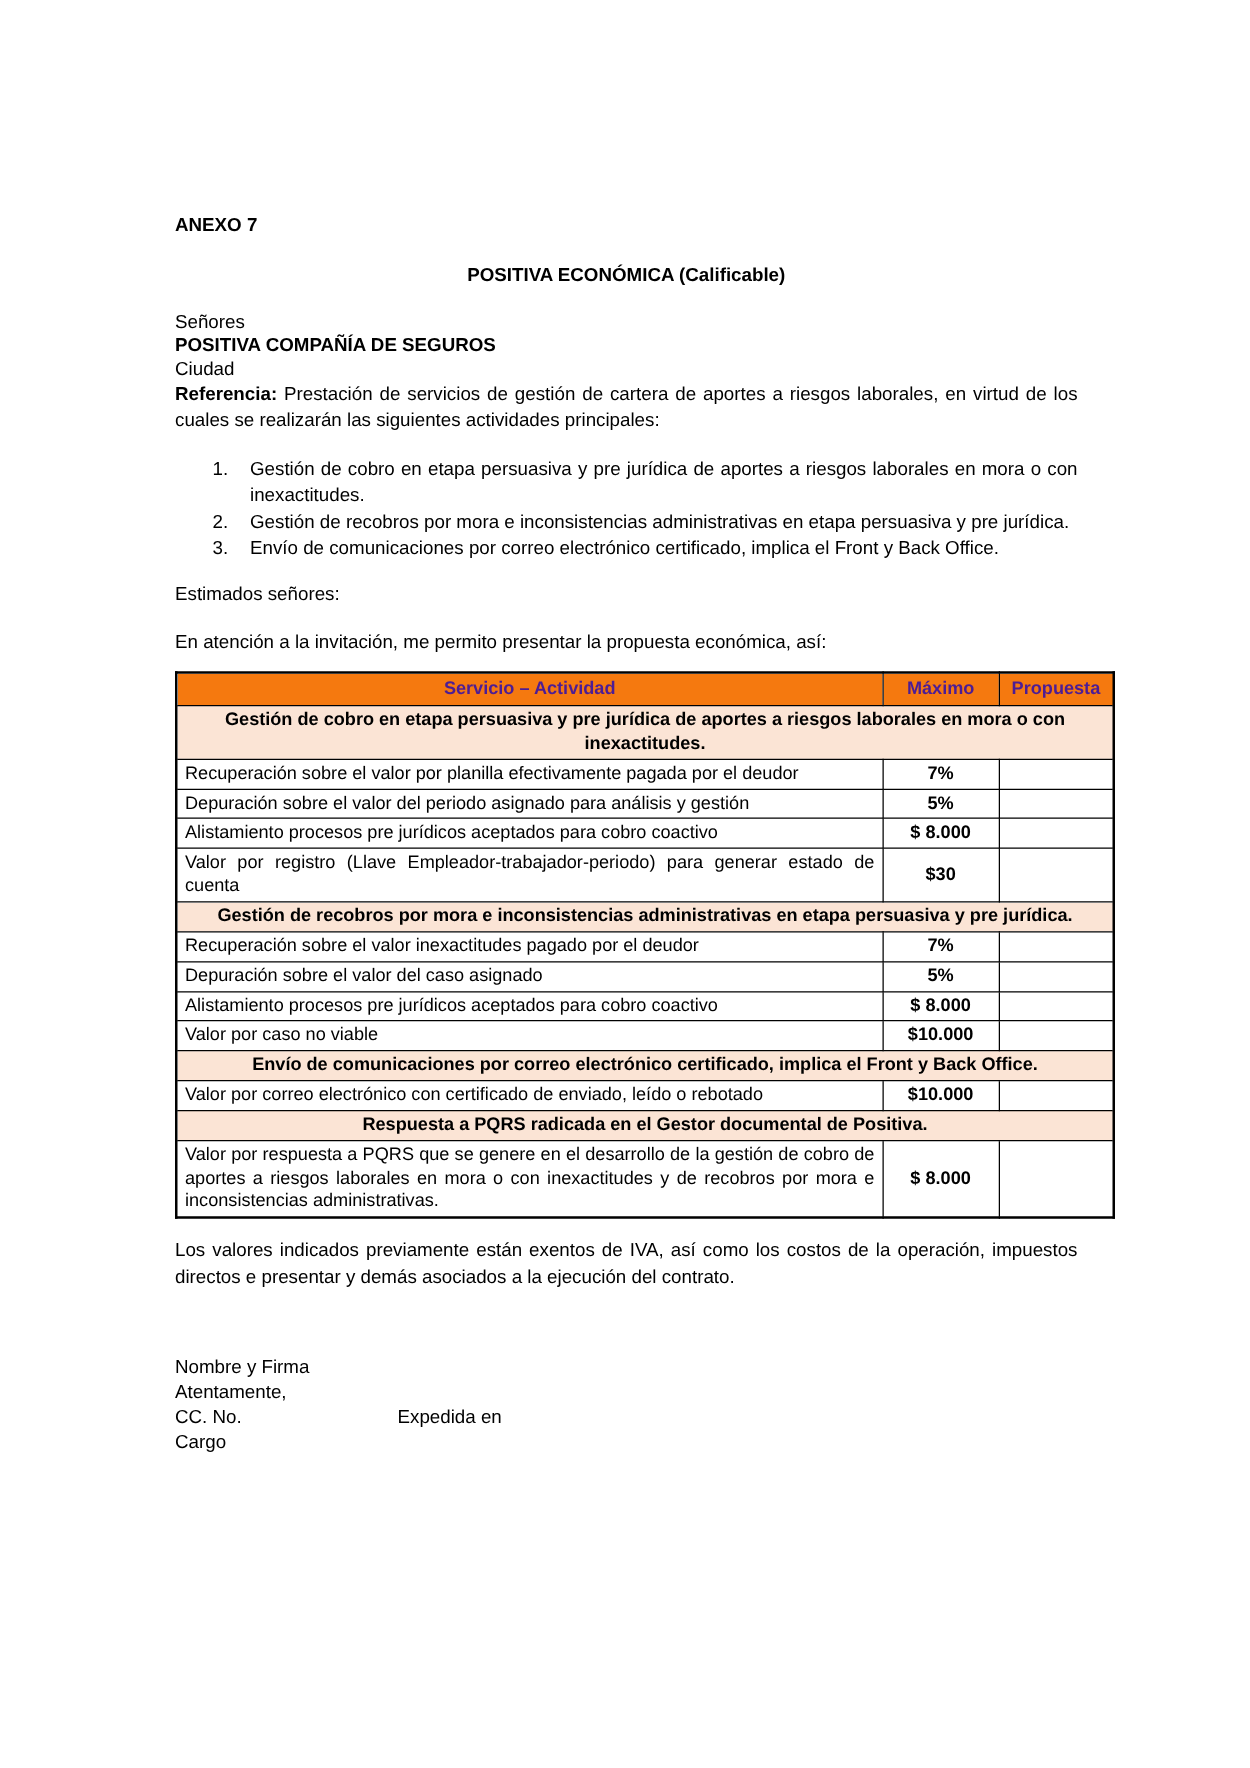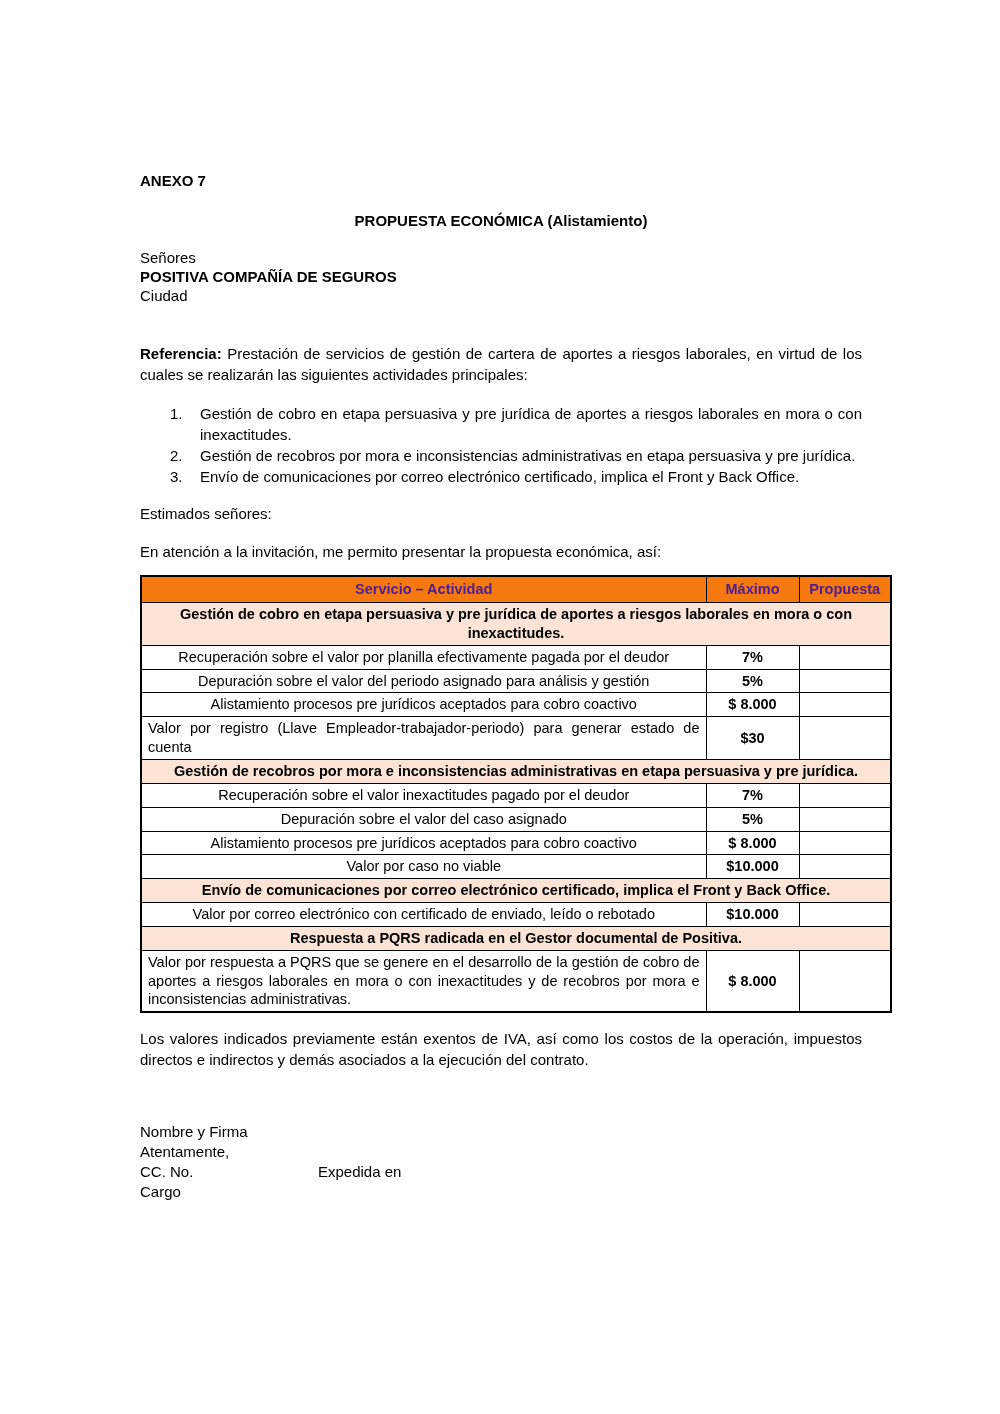--- a/index.html
+++ b/index.html
@@ -16,21 +16,21 @@
   }
   .content{width:722px;}
   p{margin:0;}
   .bold{font-weight:bold;}
   .anexo{font-weight:bold;}
   .doc-title{text-align:center;font-weight:bold;margin-top:23px;}
   .date-line{margin-top:26px;}
   .addressee{margin-top:20px;line-height:1.25;}
   .para{line-height:1.4;}
   .justify{text-align:justify;}
-  .reference{margin-top:38px;}
+  .reference{}
   .activities{margin-top:18px;}
   .activity{display:flex;line-height:1.4;}
   .activity .num{width:30px;margin-left:30px;flex:0 0 30px;}
   .activity .txt{flex:1;text-align:justify;}
   .greeting{margin-top:16px;}
   .intro{margin-top:17px;}
 
   table.proposal{
     margin-top:13px;
     width:750px;
@@ -51,37 +51,37 @@
     color:#4c1d95;
     font-weight:bold;
     text-align:center;
     padding:3px 4px;
   }
   td.section-cell{
     background:#FBE4D5;
     font-weight:bold;
     text-align:center;
   }
-  td.label-cell{text-align:center;}
+  td.label-cell{text-align:left;}
   td.label-cell.justify{text-align:justify;}
   td.value-cell{font-weight:bold;text-align:center;}
   td.propuesta-cell{background:#ffffff;}
 
   .closing{margin-top:15px;}
   .signature{margin-top:52px;line-height:1.33;}
   .sig-cc{display:inline-block;width:178px;}
 </style>
 </head>
 <body>
 
 <div class="page">
   <div class="content">
     <p class="anexo">ANEXO 7</p>
 
-    <p class="doc-title">PROPUESTA ECONÓMICA (Alistamiento)</p>
+    <p class="doc-title">POSITIVA ECONÓMICA (Calificable)</p>
 
 
     <div class="addressee">
       <p>Señores</p>
       <p class="bold">POSITIVA COMPAÑÍA DE SEGUROS</p>
       <p>Ciudad</p>
     </div>
 
     <p class="para justify reference"><span class="bold">Referencia:</span> <span>Prestación de servicios de gestión de cartera de aportes a riesgos laborales, en virtud de los cuales se realizarán las siguientes actividades principales:</span></p>
 
@@ -178,21 +178,21 @@
         </tr>
         <tr>
           <td class="label-cell justify">Valor por respuesta a PQRS que se genere en el desarrollo de la gestión de cobro de aportes a riesgos laborales en mora o con inexactitudes y de recobros por mora e inconsistencias administrativas.</td>
           <td class="value-cell">$ 8.000</td>
           <td class="propuesta-cell"></td>
         </tr>
       </tbody>
   </table>
 
   <div class="content">
-    <p class="para justify closing">Los valores indicados previamente están exentos de IVA, así como los costos de la operación, impuestos directos e indirectos y demás asociados a la ejecución del contrato.</p>
+    <p class="para justify closing">Los valores indicados previamente están exentos de IVA, así como los costos de la operación, impuestos directos e presentar y demás asociados a la ejecución del contrato.</p>
 
     <div class="signature">
       <p>Nombre y Firma</p>
       <p>Atentamente,</p>
       <p><span class="sig-cc">CC. No.</span><span>Expedida en</span></p>
       <p>Cargo</p>
     </div>
   </div>
 </div>
 

